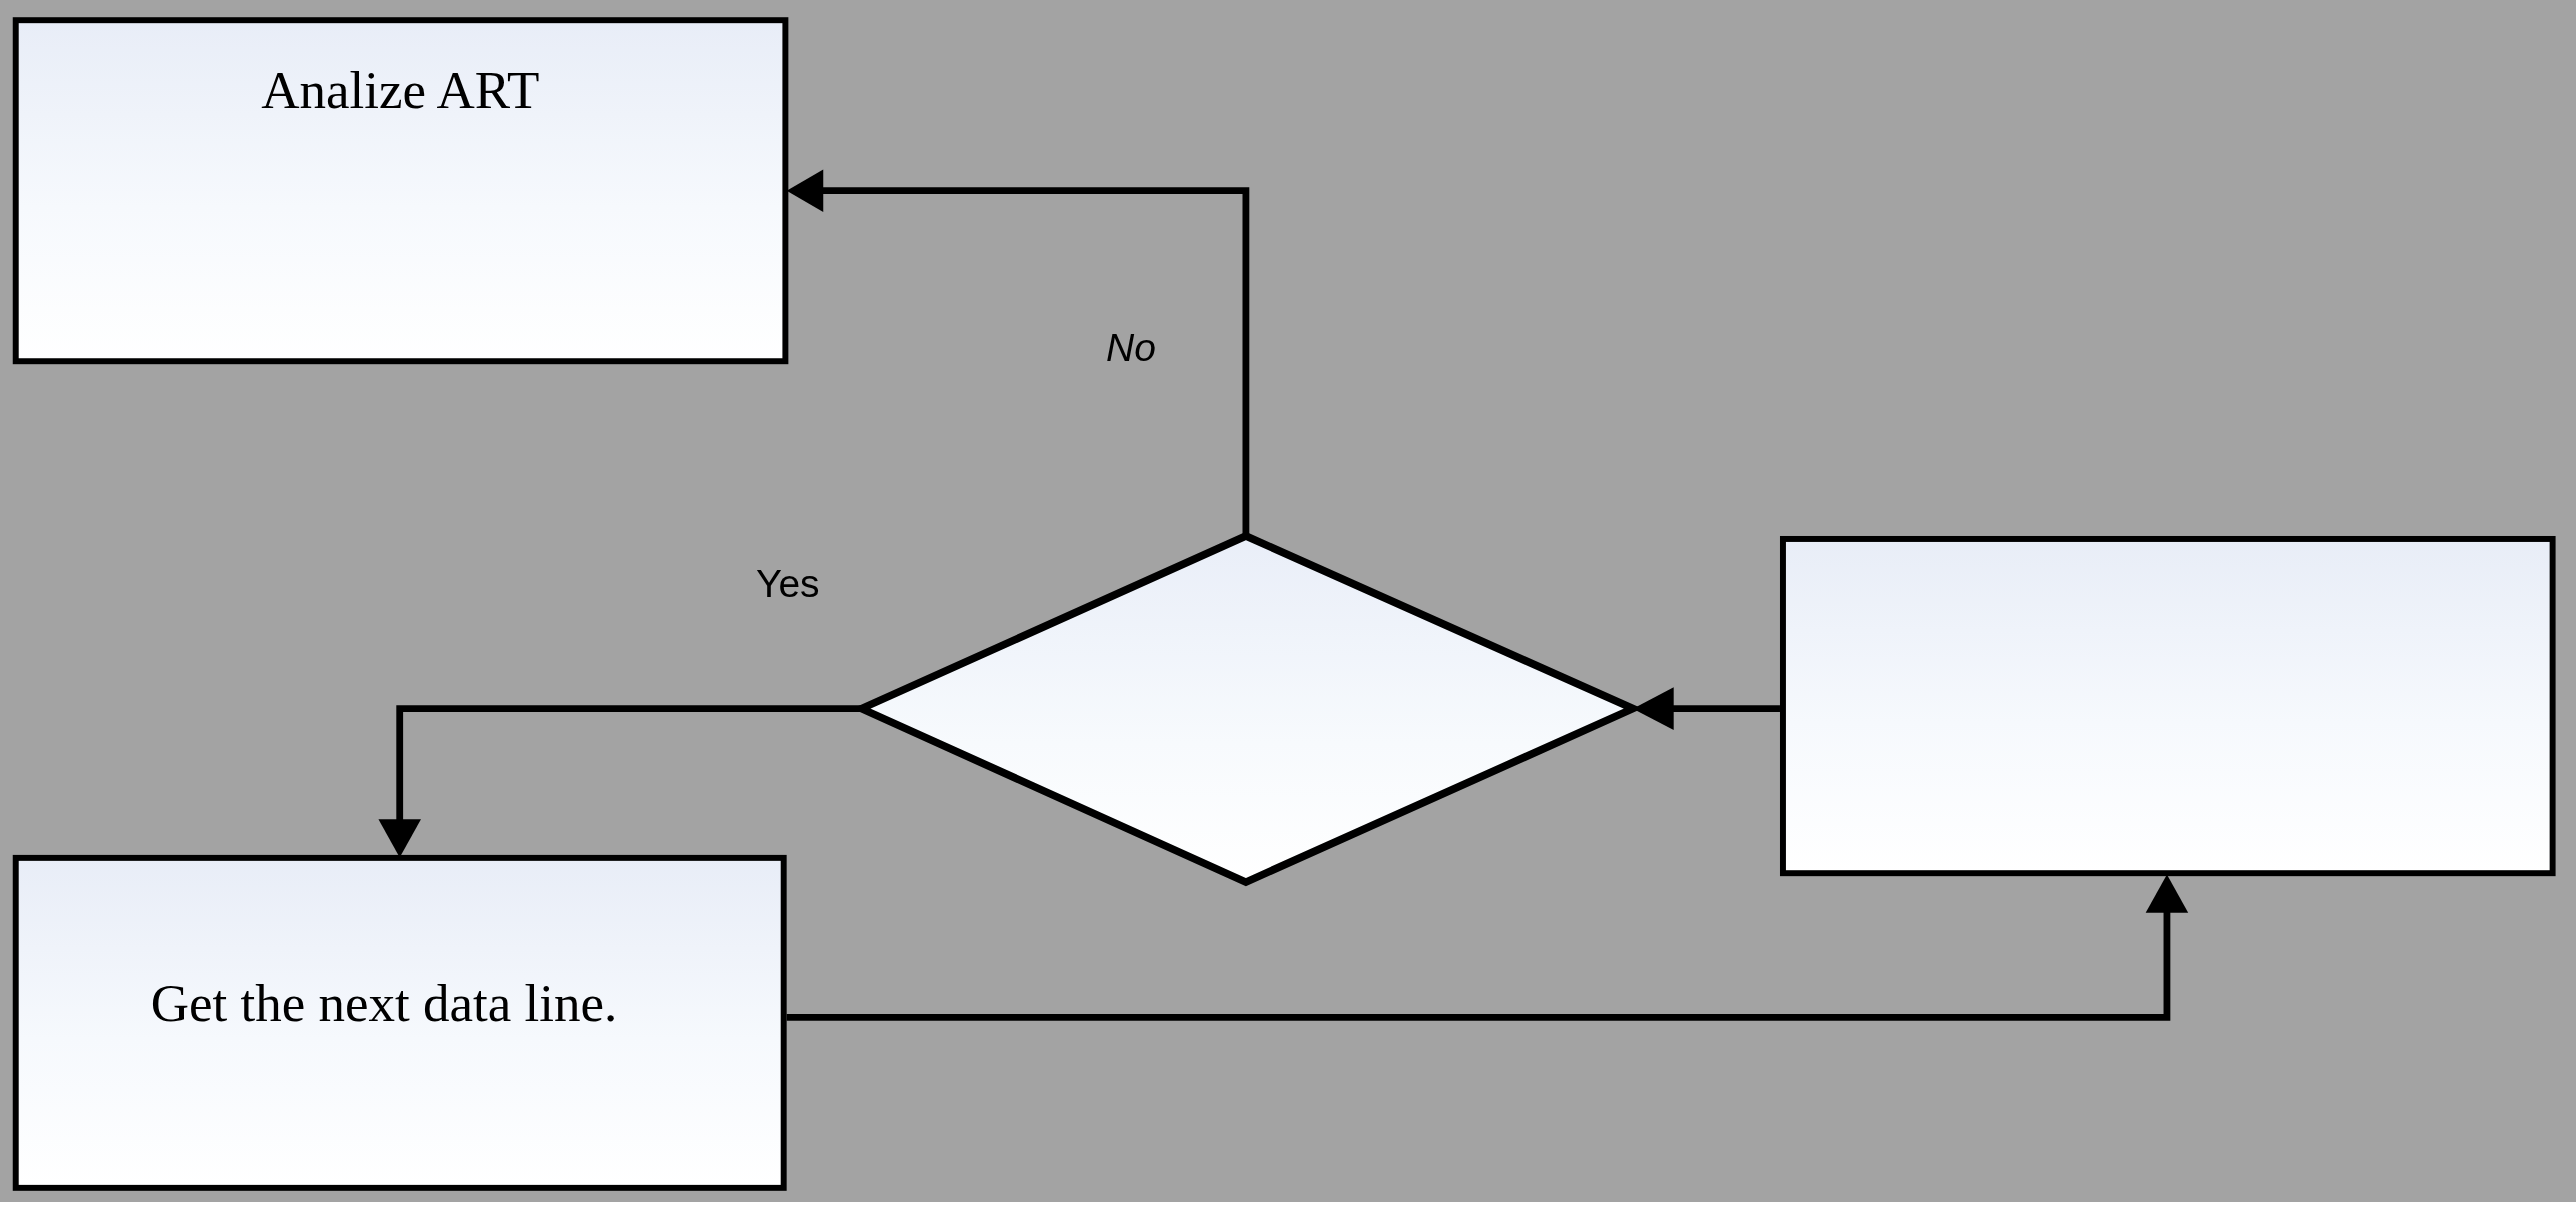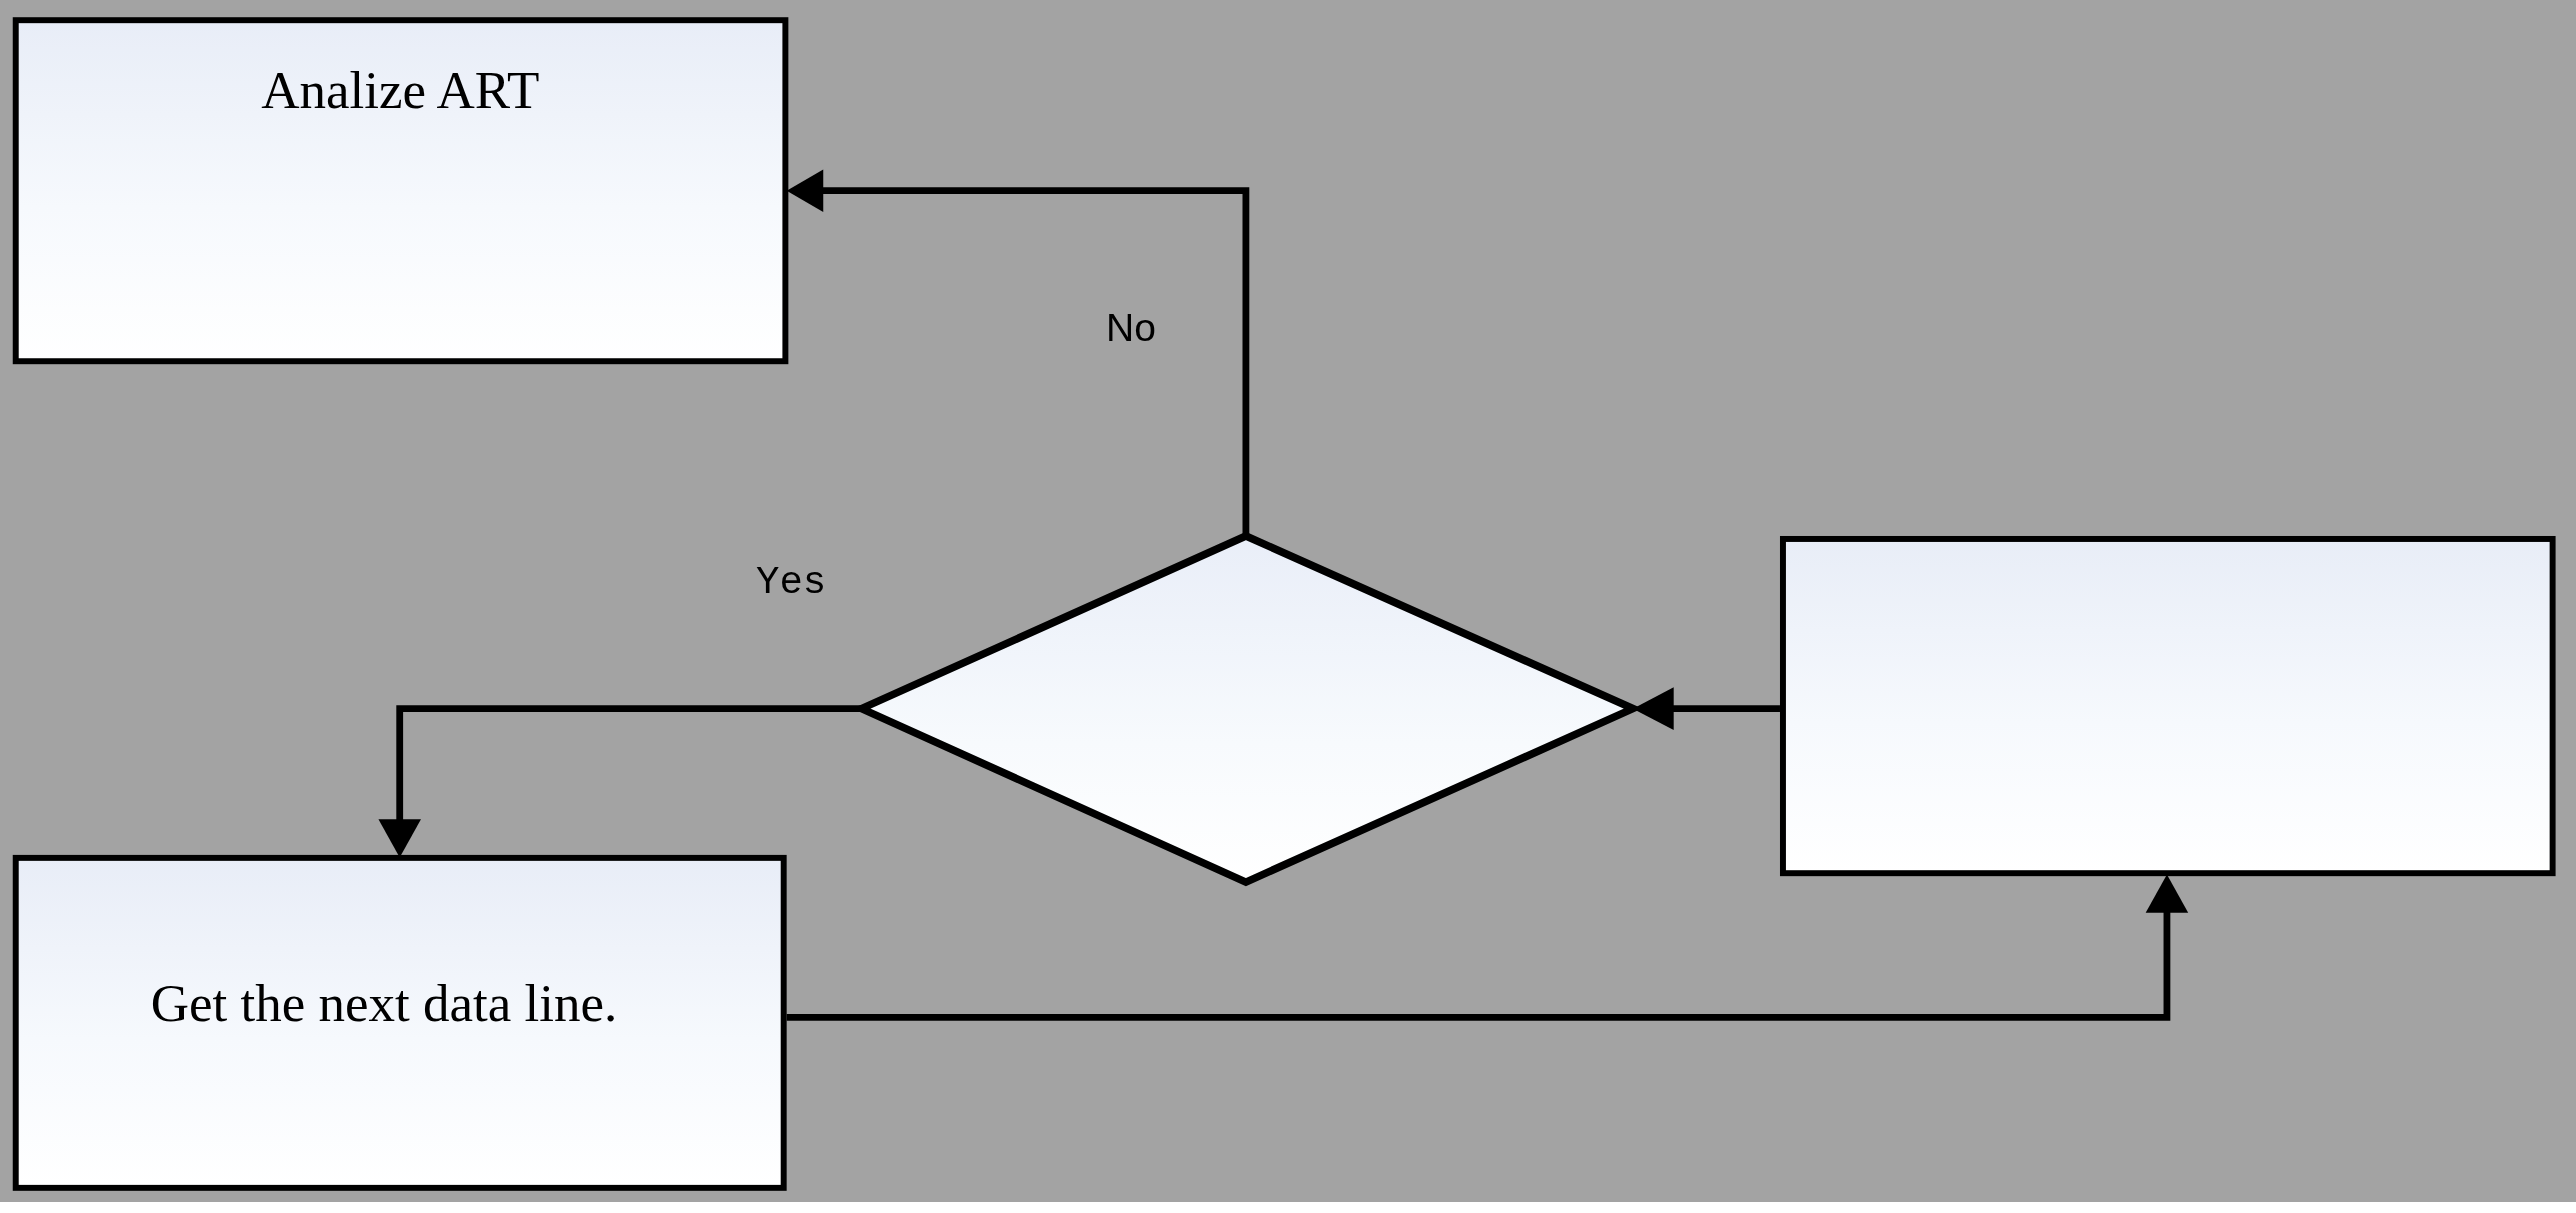--- a/index.html
+++ b/index.html
@@ -90,18 +90,18 @@
       <polygon points="1920,833 1968,808 1968,858" fill="#000000"></polygon>
     </g>
   </svg>
 
   <div class="node-label" style="left:15.3px; top:19.6px; width:770px; height:341px; font-size:53px; align-items:flex-start; padding-top:41px; box-sizing:border-box;">Analize ART</div>
 
 
 
   <div class="node-label" style="left:0; top:857px; width:768px; height:330px; font-size:53px; align-items:flex-start; padding-top:117px; box-sizing:border-box;">Get the next data line.</div>
 
-  <div class="edge-label" style="left:1106px; top:308px;">No</div>
+  <div class="edge-label" style="left:1106px; top:328px;font-style:italic;">No</div>
 
-  <div class="edge-label" style="left:756px; top:564px;font-family:Liberation Mono, monospace;">Yes</div>
+  <div class="edge-label" style="left:756px; top:564px;">Yes</div>
 
 </div>
 
 
 </body></html>

